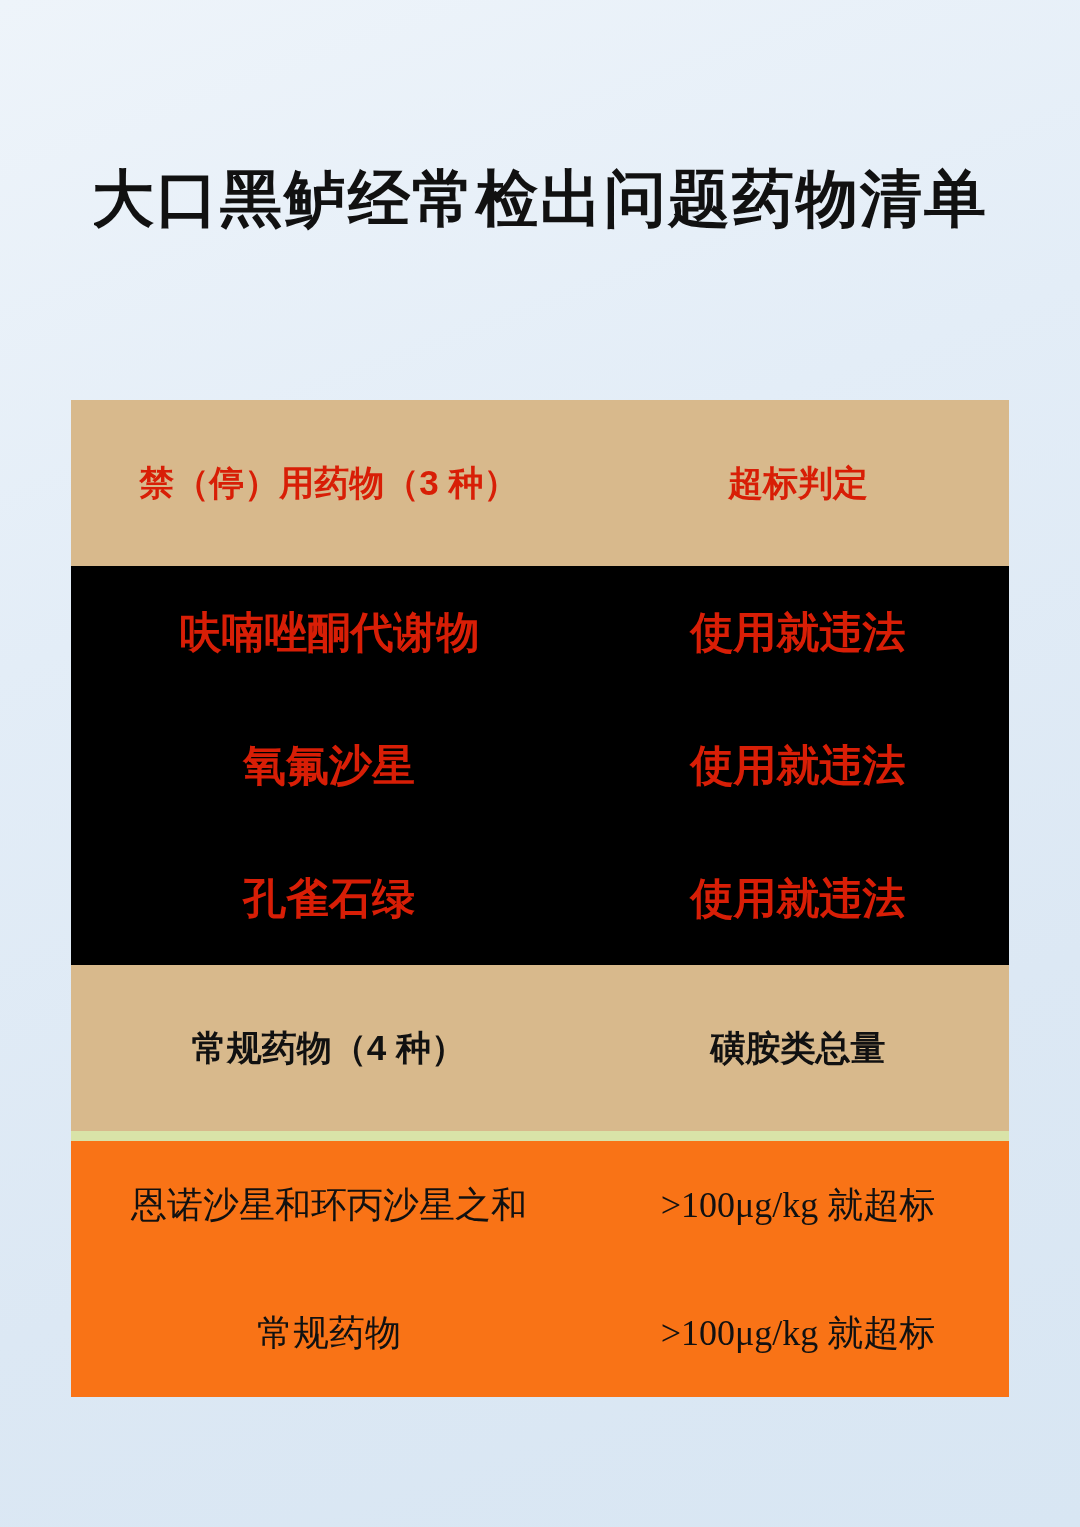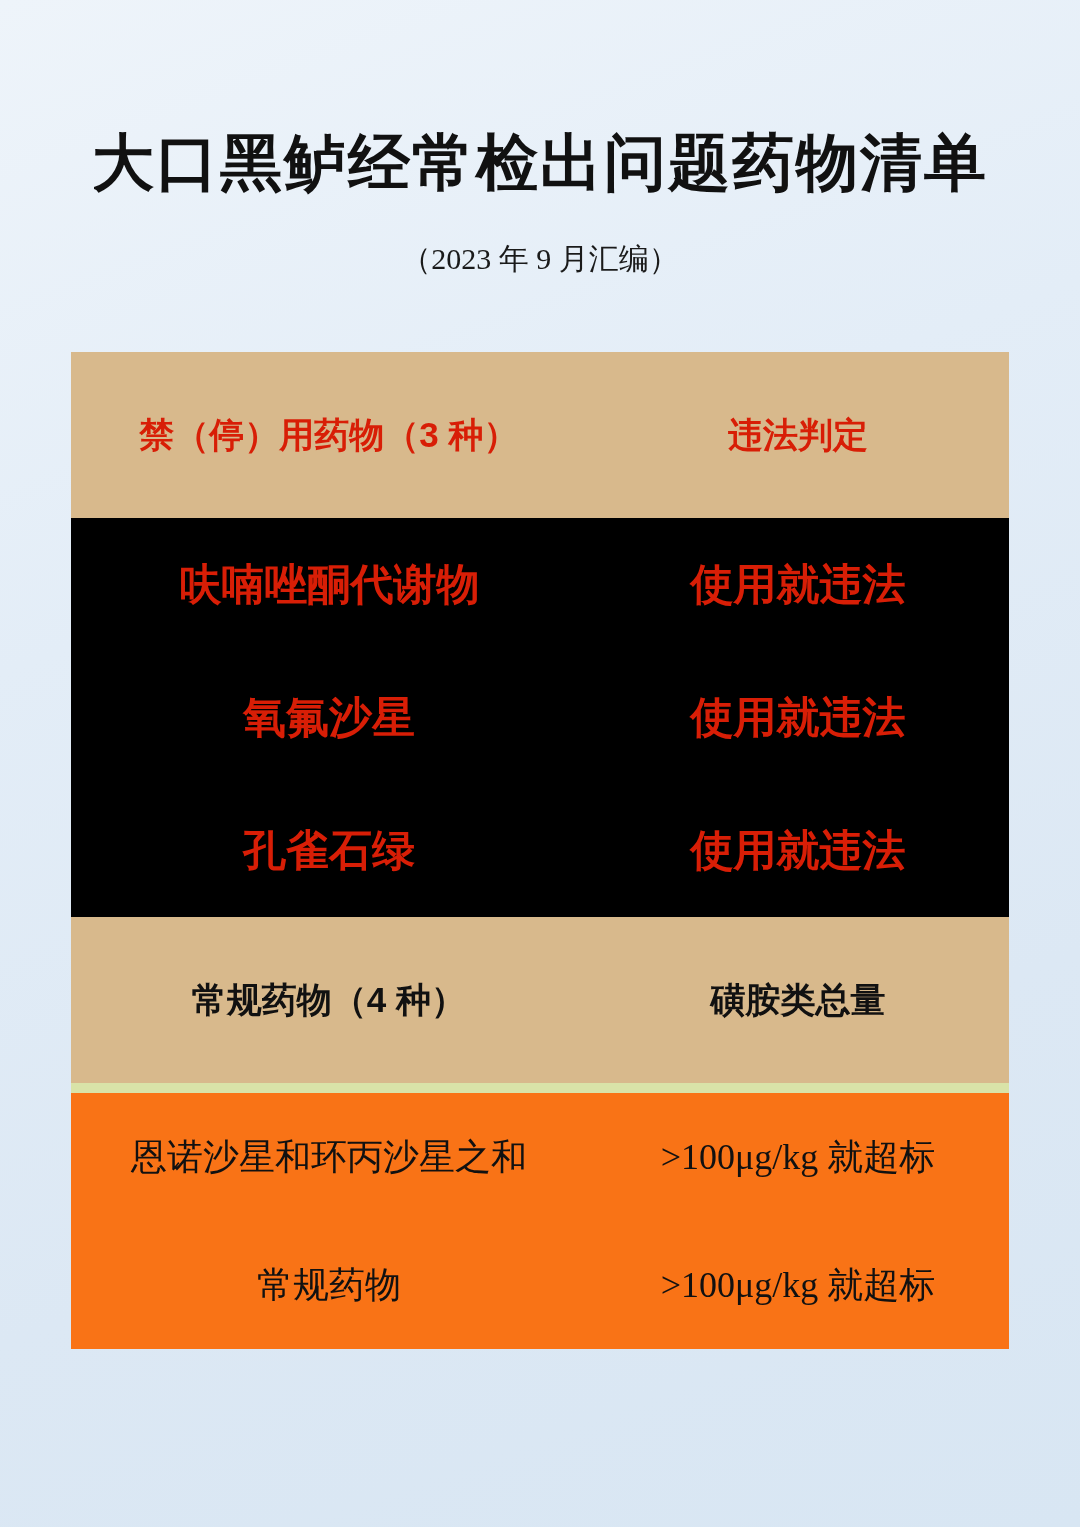--- a/index.html
+++ b/index.html
@@ -12,21 +12,22 @@
     height: 1527px;
     font-family: "Liberation Serif", "DejaVu Serif", serif;
     background: linear-gradient(160deg, #eef4fa 0%, #e3edf7 35%, #dce8f4 70%, #d8e6f3 100%);
     overflow: hidden;
   }
   .page {
     position: relative;
     width: 1080px;
     height: 1309px;
     box-sizing: border-box;
-    padding: 16px;
+    padding: 4px;
+    margin-top: 48px;
   }
   .title {
     margin: 0;
     padding-top: 112px;
     text-align: center;
     font-size: 62px;
     font-weight: bold;
     letter-spacing: 2px;
     color: #111111;
     font-family: "Liberation Serif", "DejaVu Serif", serif;
@@ -90,34 +91,33 @@
     display: block;
     padding: 0 8px;
   }
 </style>
 </head>
 <body>
 
 <div class="page">
 
   <h1 class="title">大口黑鲈经常检出问题药物清单</h1>
-  <p class="subtitle">（2023 年 9 月汇编）</p>
 
   <table class="table">
     <colgroup>
       <col class="col-left">
       <col class="col-right">
     </colgroup>
     <tbody>
       <tr class="section-header banned">
         <td>
           <span class="cell-inner">禁（停）用药物（3 种）</span>
         </td>
         <td>
-          <span class="cell-inner">违法判定</span>
+          <span class="cell-inner">超标判定</span>
         </td>
       </tr>
 
       <tr class="row-banned">
         <td>
           <span class="cell-inner">呋喃唑酮代谢物</span>
         </td>
         <td>
           <span class="cell-inner">使用就违法</span>
         </td>

